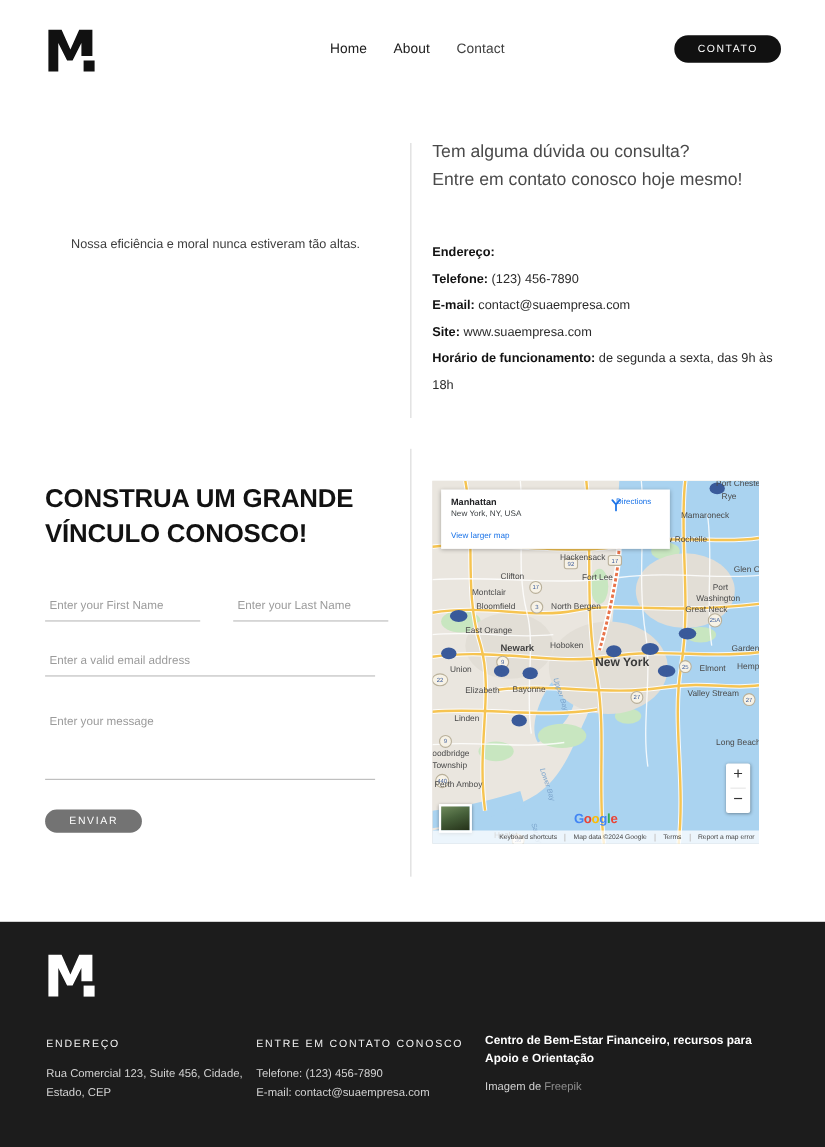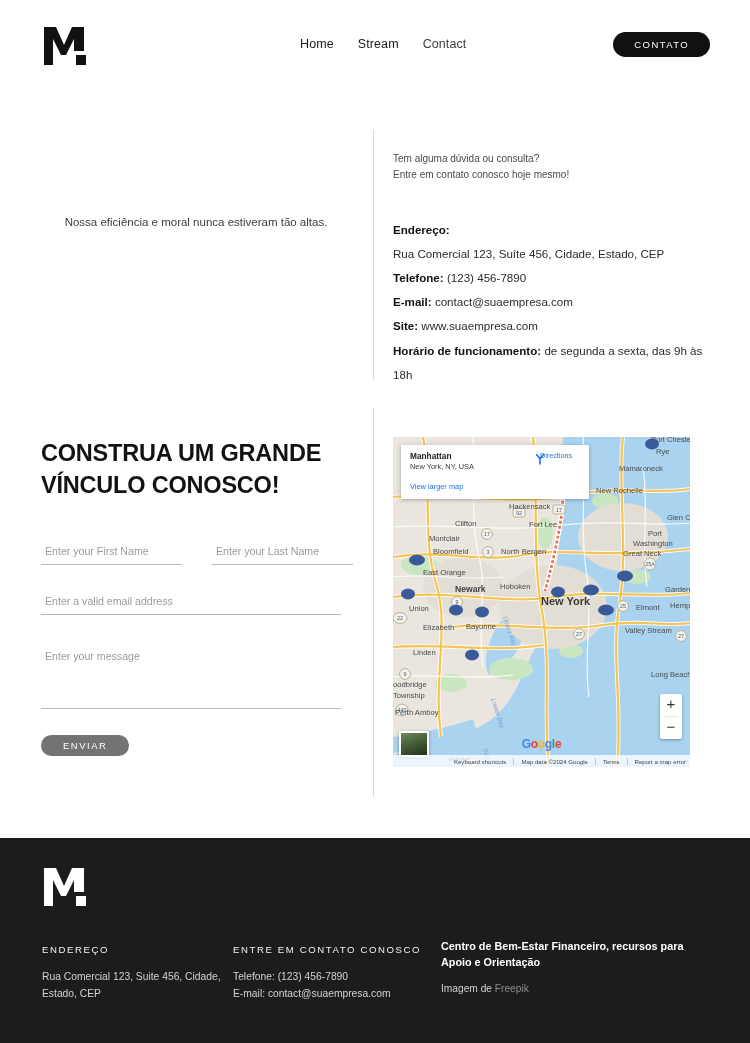--- a/index.html
+++ b/index.html
@@ -52,22 +52,22 @@
     position: absolute; left: 41px; top: 24px; width: 300px;
     font-size: 25.5px; font-weight: bold; color: #121212;
     line-height: 1.32; letter-spacing: -0.2px;
   }
   .sub1 {
     position: absolute; left: 41px; top: 96px; width: 310px;
     font-size: 11.5px; color: #3d3d3d; line-height: 1.5; text-align: center;
   }
 
   .rtext {
-    position: absolute; left: 393px; top: 33px; width: 320px;
-    font-size: 10px; color: #4a4a4a; line-height: 1.55;
+    position: absolute; left: 393px; top: 9px; width: 320px;
+    font-size: 16px; color: #4a4a4a; line-height: 1.55;
   }
   .clist {
     position: absolute; left: 393px; top: 100px; width: 325px;
     font-size: 11.6px; color: #2b2b2b; line-height: 2.08;
   }
   .clist b { color: #121212; font-weight: bold; }
   .clist .row { display: block; }
 
   
   .sec2 { position: absolute; top: 400px; left: 0; width: 750px; height: 410px; }
@@ -104,21 +104,21 @@
   }
 
   
   .map {
     position: absolute; left: 393px; top: 37px;
     width: 297px; height: 330px; overflow: hidden;
     background: #e8e4dd;
   }
   .map svg { position:absolute; top:0; left:0; }
   .map-card {
-    position: absolute; left: 8px; top: 8px; width: 188px; height: 54px;
+    position: absolute; left: 8px; top: 8px; width: 208px; height: 54px;
     background: #ffffff; box-shadow: 0 1px 4px rgba(0,0,0,.3);
     z-index: 8;
   }
   .mc-title { position:absolute; left:9px; top:6px; font-size:8.3px; font-weight:bold; color:#202124; }
   .mc-sub { position:absolute; left:9px; top:17px; font-size:7.4px; color:#3c4043; }
   .mc-link { position:absolute; left:9px; top:37px; font-size:7.4px; color:#1a73e8; cursor:pointer; }
   .mc-dir { position:absolute; right:9px; top:5px; width:48px; text-align:center; cursor:pointer; }
   .mc-dir-label { font-size:7.2px; color:#1a73e8; margin-top:1px; }
   .map-zoom {
     position:absolute; right:8px; bottom:28px; width:22px; z-index:8;
@@ -181,40 +181,39 @@
       <div class="logo">
         <svg width="50" height="42" viewBox="0 0 50 42">
           <path d="M2 2 H14 L22 20 L30 2 H42 V26 H32 V14 L24 30 H19 L11 14 V40 H2 Z" fill="#111"></path>
           <rect x="34" y="30" width="10" height="10" fill="#111"></rect>
         </svg>
       </div>
     </div>
 
     <nav class="nav">
       <a href="#">Home</a>
-      <a href="#">Stream</a>
+      <a href="#">About</a>
       <a href="#" class="muted">Contact</a>
     </nav>
 
     <button class="cta-top">CONTATO</button>
   </div>
 
   <div class="sec1">
     <div class="divider-v d1"></div>
 
     <div class="sub1">Nossa eficiência e moral nunca estiveram tão altas.</div>
 
     <div class="rtext">
       <div>Tem alguma dúvida ou consulta?</div>
       <div>Entre em contato conosco hoje mesmo!</div>
     </div>
 
     <div class="clist">
       <span class="row"><b>Endereço:</b></span>
-      <span class="row">Rua Comercial 123, Suíte 456, Cidade, Estado, CEP</span>
       <span class="row"><b>Telefone:</b><span> (123) 456-7890</span></span>
       <span class="row"><b>E-mail:</b><span> contact@suaempresa.com</span></span>
       <span class="row"><b>Site:</b><span> www.suaempresa.com</span></span>
       <span class="row"><b>Horário de funcionamento:</b><span> de segunda a sexta, das 9h às 18h</span></span>
     </div>
   </div>
 
   <div class="sec2">
     <div class="divider-v d2"></div>
 

